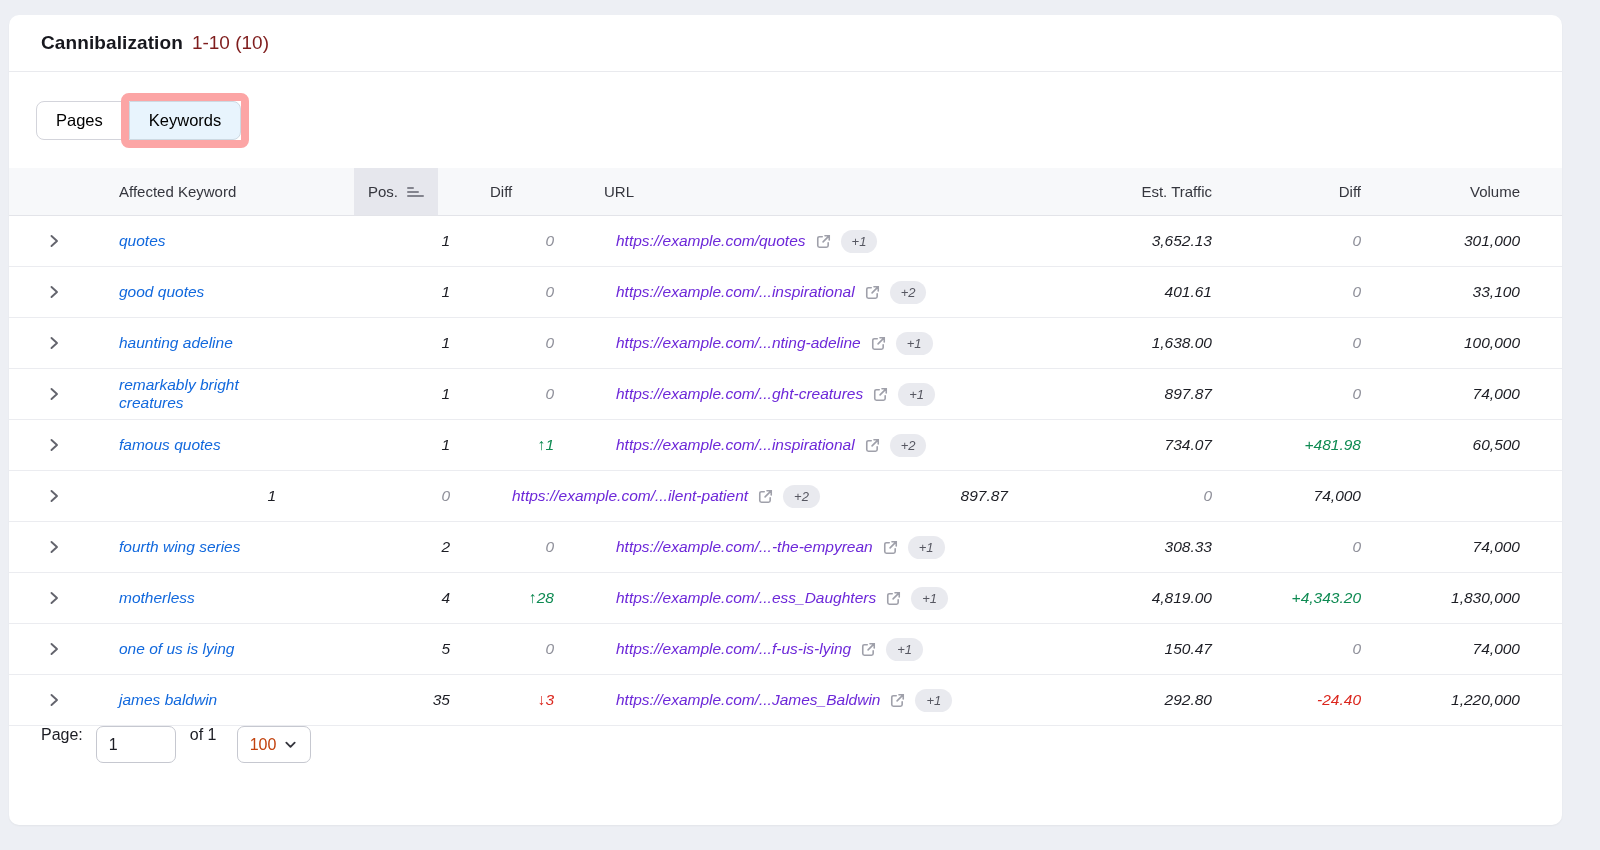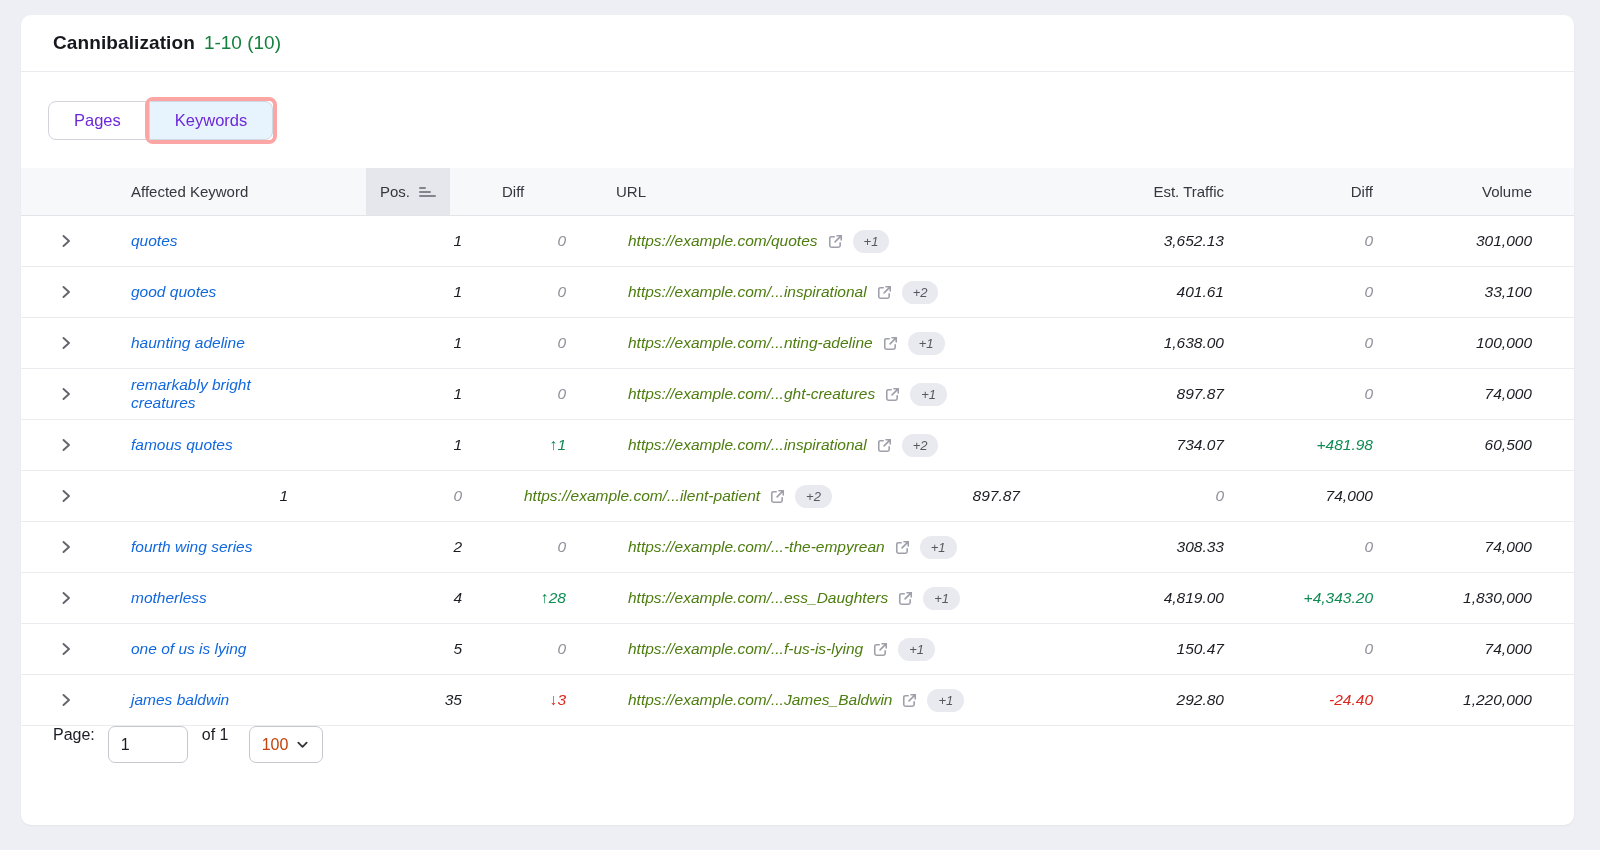--- a/index.html
+++ b/index.html
@@ -1,33 +1,33 @@
 <!DOCTYPE html>
 <html><head>
 <meta charset="utf-8">
 <style>
   * { margin:0; padding:0; box-sizing:border-box; }
   html,body { width:1600px; height:850px; background:#edeff4; overflow:hidden;
     font-family:"Liberation Sans","DejaVu Sans",sans-serif; }
-  .card { position:absolute; left:21px; top:15px; width:1553px; height:810px;
+  .card { position:absolute; left:9px; top:15px; width:1553px; height:810px;
     background:#ffffff; border-radius:10px; box-shadow:0 1px 2px rgba(30,32,40,.05); }
 
   
   .card-header { height:57px; display:flex; align-items:center; padding-left:32px;
     border-bottom:1px solid #e9eaee; }
   .title { font-size:19px; font-weight:bold; color:#17181e; letter-spacing:.1px; }
-  .range { font-size:19px; color:#15803d; margin-left:9px; font-weight:normal; }
+  .range { font-size:19px; color:#7f1d1d; margin-left:9px; font-weight:normal; }
 
   
   .tabs-row { height:96px; display:flex; align-items:center; padding-left:27px; }
   .seg { display:flex; align-items:center; }
-  .tab { font-size:16.5px; color:#6d28d9; background:#fff; border:1px solid #d3d4db;
-    padding:0 25px; height:39px; display:flex; align-items:center; cursor:pointer; }
+  .tab { font-size:16.5px; color:#000000; background:#fff; border:1px solid #d3d4db;
+    padding:0 19px; height:39px; display:flex; align-items:center; cursor:pointer; }
   .tab-pages { border-radius:8px 0 0 8px; }
-  .purple-frame { border:4px solid #fca5a5; border-radius:8px; margin-left:-2px;
+  .purple-frame { border:8px solid #fca5a5; border-radius:8px; margin-left:-2px;
     background:#fff; }
   .tab-keywords { border-radius:0 8px 8px 0; background:#e8f4fd; border-color:#cdd9e2; }
 
   
   .grid { display:grid;
     grid-template-columns:44px 1fr 140px 70px 420px 170px 115px 125px;
     align-items:center; padding:0 42px 0 32px;gap:34px; }
   .thead { height:48px; background:#f7f8fa; border-bottom:1px solid #e3e4e9;
     font-size:15px; color:#35363e; }
   .th-right { text-align:right; }
@@ -44,21 +44,21 @@
   .expander { background:none; border:none; width:44px; height:100%; display:flex;
     align-items:center; justify-content:flex-start; padding-left:6px; cursor:pointer; }
   a { text-decoration:none; }
   .kw-link { color:#1168dd; font-size:15.5px; cursor:pointer; }
   .num { font-size:15.5px; color:#1c1d24; text-align:right;
     font-variant-numeric:tabular-nums; }
   .zero { color:#8f909a; }
   .up { color:#0e8a52; }
   .down { color:#db261d; }
   .urlcell { display:flex; align-items:center; gap:9px; padding-left:28px; }
-  .url { color:#4d7c0f; font-size:15.5px; white-space:nowrap; cursor:pointer; }
+  .url { color:#6d28d9; font-size:15.5px; white-space:nowrap; cursor:pointer; }
   .ext { flex:0 0 auto; cursor:pointer; }
   .pill { background:#e9eaef; color:#565761; font-size:13px; padding:4px 11px;
     border-radius:20px; cursor:pointer; white-space:nowrap; }
 
   
   .pager { height:99px; display:flex; align-items:flex-start; padding-left:32px;
     font-size:16px; color:#1c1d24; }
   .page-input { width:80px; height:37px; border:1px solid #c6c8d0; border-radius:7px;
     margin-left:13px; padding:0 12px; font-size:16px; color:#1c1d24;
     font-family:"Liberation Sans","DejaVu Sans",sans-serif; }

